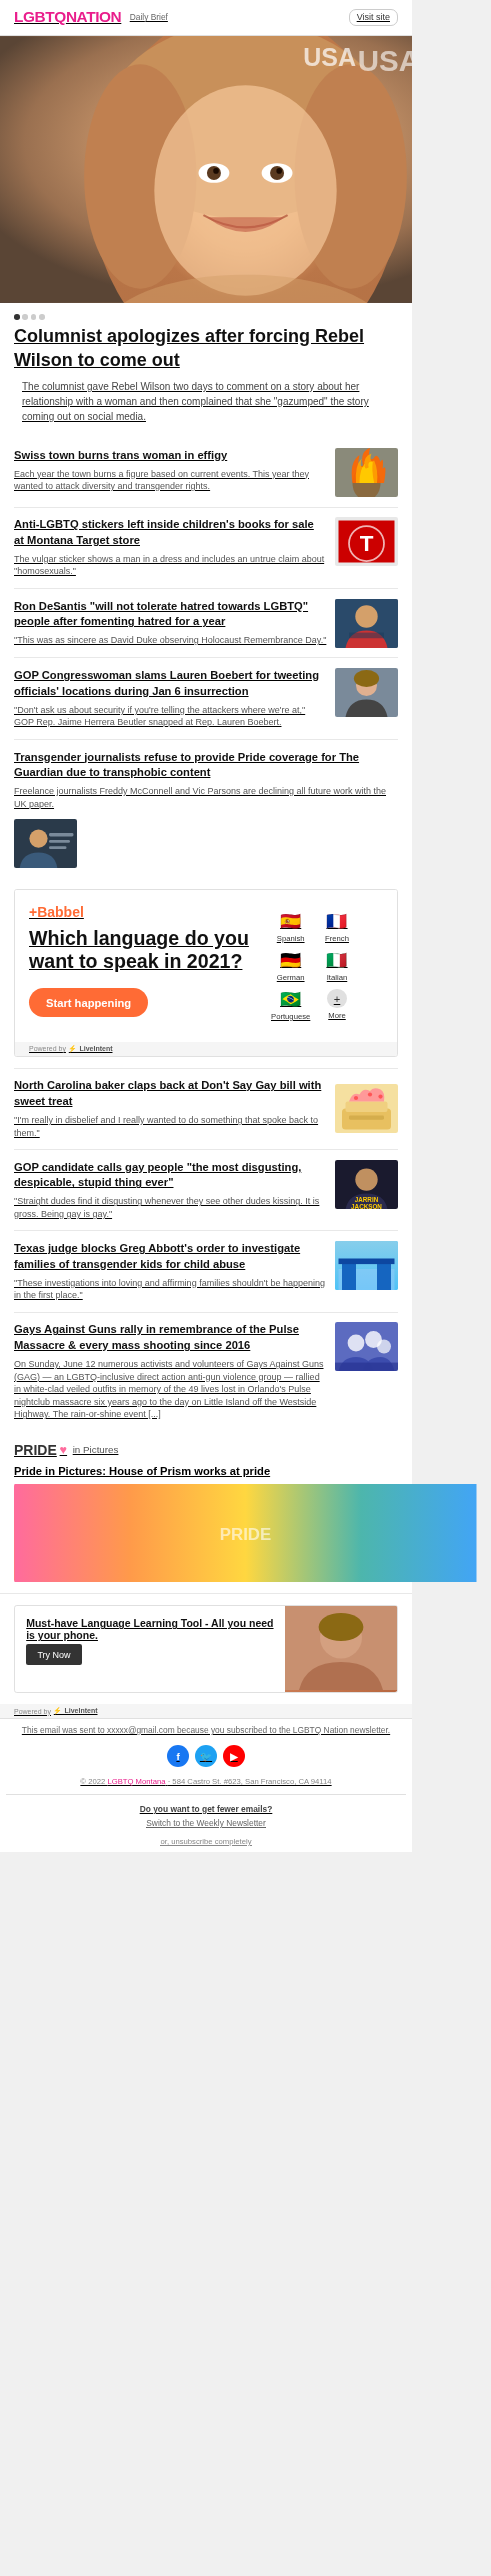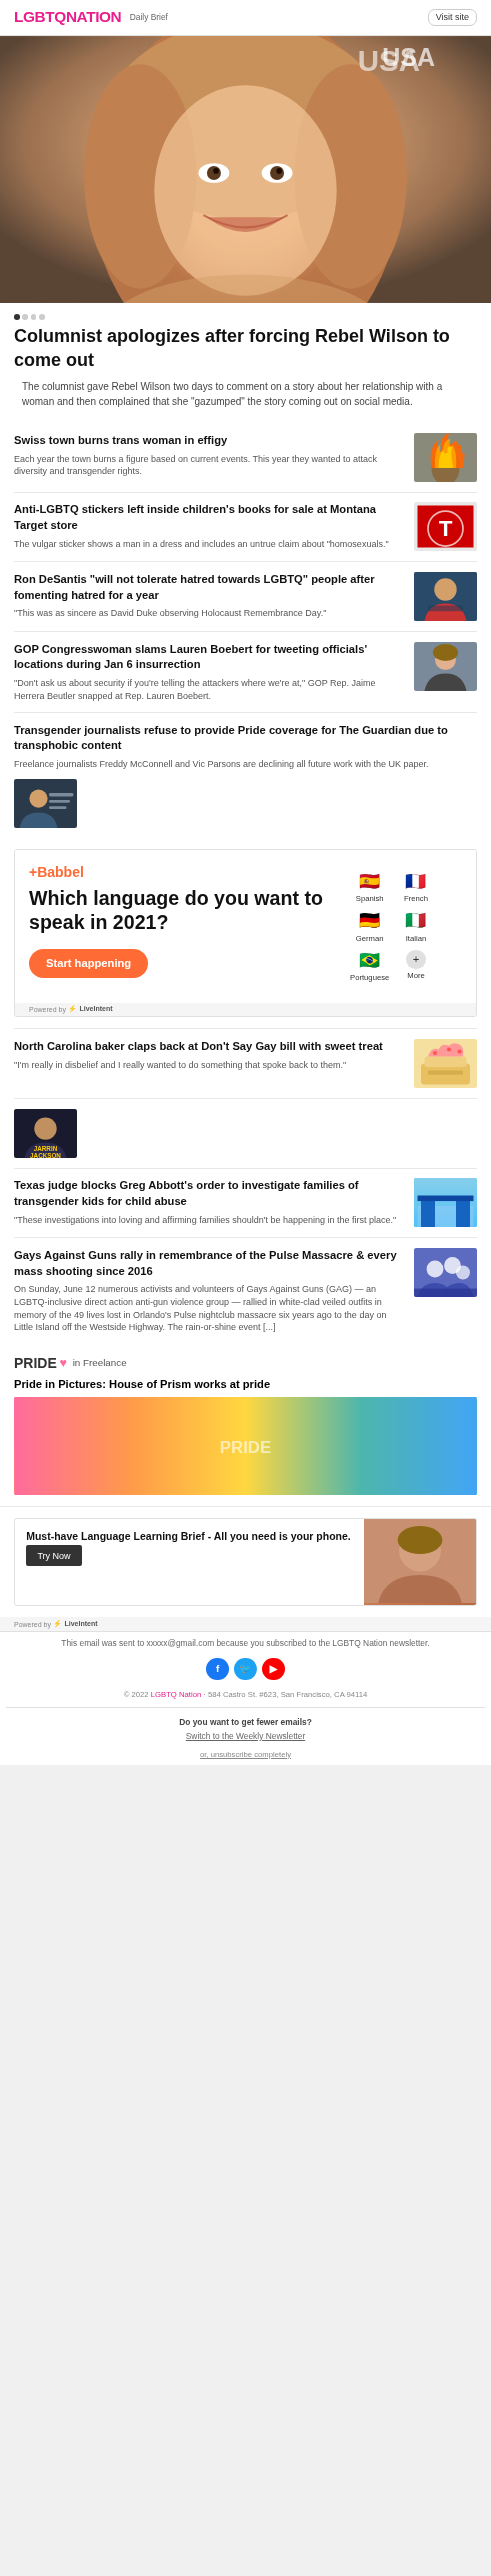--- a/index.html
+++ b/index.html
@@ -1,17 +1,17 @@
 <!DOCTYPE html>
 <html style="font-size:11.2px"><head>
   <meta charset="utf-8">
   <style>
     * { margin: 0; padding: 0; box-sizing: border-box; }
     body { font-family: Arial, sans-serif; background: #f0f0f0; width: 491px; }
-    .container { background: #fff; width: 491px; }
+    .container { background: #fff; width: 412px; text-decoration: underline; }
 
     
     .header { display: flex; align-items: center; justify-content: space-between; padding: 8.4px 14px; border-bottom: 0.7px solid #e0e0e0; }
     .header-logo { display: flex; align-items: center; gap: 5.6px; }
     .logo-text { font-size: 15.4px; font-weight: 900; color: #000; letter-spacing: -0.4px; }
     .logo-text span { color: #e91e8c; }
     .header-tag { font-size: 8.4px; color: #666; margin-left: 2.8px; }
     .visit-site { font-size: 9px; color: #333; text-decoration: none; border: 0.7px solid #ccc; padding: 2.8px 7px; border-radius: 7px; }
 
     
@@ -271,40 +271,44 @@
       </div>
     </div>
     <div class="ad-powered">
       <span>Powered by </span>
       <span style="font-weight:700;color:#555;">⚡ LiveIntent</span>
     </div>
   </div>
 
   <div class="article-list">
 
-    <div class="article-item" style="border-top: 0.7px solid #e8e8e8;">
+    <div class="article-item" style="border-top: 0.7px solid #e8e8e8; align-items: center;">
       <div class="article-item-text">
         <div class="article-title">North Carolina baker claps back at Don't Say Gay bill with sweet treat</div>
         <div class="article-desc">"I'm really in disbelief and I really wanted to do something that spoke back to them."</div>
       </div>
       <div class="article-thumb">
         <svg width="63" height="49" viewBox="0 0 90 70" xmlns="http://www.w3.org/2000/svg">
           <rect width="90" height="70" fill="#f5e0a0"></rect>
           <rect x="10" y="35" width="70" height="30" rx="5" fill="#e8c060"></rect>
           <rect x="15" y="25" width="60" height="15" rx="3" fill="#f0d080"></rect>
           <path d="M 20 25 Q 25 10 35 15 Q 40 5 50 10 Q 55 3 65 8 Q 72 12 70 25 Z" fill="#ff9999"></path>
           <circle cx="30" cy="20" r="3" fill="#ff5555"></circle>
           <circle cx="50" cy="15" r="3" fill="#ff5555"></circle>
           <circle cx="65" cy="18" r="3" fill="#ff5555"></circle>
           <rect x="20" y="45" width="50" height="6" rx="2" fill="#c8a040" opacity="0.6"></rect>
         </svg>
       </div>
     </div>
 
     <div class="article-item">
+      <div class="article-item-text">
+        <div class="article-title">GOP candidate calls gay people "the most disgusting, despicable, stupid thing ever"</div>
+        <div class="article-desc">"Straight dudes find it disgusting whenever they see other dudes kissing. It is gross. Being gay is gay."</div>
+      </div>
       <div class="article-thumb">
         <svg width="63" height="49" viewBox="0 0 90 70" xmlns="http://www.w3.org/2000/svg">
           <rect width="90" height="70" fill="#1a1a2e"></rect>
           <circle cx="45" cy="28" r="16" fill="#c09060"></circle>
           <path d="M 15 70 Q 20 48 45 48 Q 70 48 75 70 Z" fill="#2a2a4e"></path>
           <text x="45" y="60" text-anchor="middle" font-size="9" font-weight="700" fill="#ffcc00" font-family="Arial">JARRIN</text>
           <text x="45" y="70" text-anchor="middle" font-size="9" font-weight="700" fill="#ffcc00" font-family="Arial">JACKSON</text>
         </svg>
       </div>
     </div>
@@ -350,21 +354,21 @@
       </div>
     </div>
   </div>
 
   <div class="pride-section">
     <div class="pride-header">
       <div style="display:flex;align-items:center;gap:2.8px;">
         <span style="font-size:14px;font-weight:900;color:#333;">PRIDE</span>
         <span style="color:#ff6b9d;font-size:12.6px;">♥</span>
       </div>
-      <span style="font-size:9.8px;color:#555;">in Freelance</span>
+      <span style="font-size:9.8px;color:#555;">in Pictures</span>
     </div>
     <div class="pride-in-pictures">Pride in Pictures: House of Prism works at pride</div>
     <div class="pride-image">
       <svg width="463" height="98" viewBox="0 0 660 140" xmlns="http://www.w3.org/2000/svg">
         <defs>
           <linearGradient id="prideGrad" x1="0" y1="0" x2="1" y2="0">
             <stop offset="0%" stop-color="#ff6b9d"></stop>
             <stop offset="25%" stop-color="#ff9a4a"></stop>
             <stop offset="50%" stop-color="#ffd740"></stop>
             <stop offset="75%" stop-color="#4db6ac"></stop>
@@ -373,21 +377,21 @@
         </defs>
         <rect width="660" height="140" fill="url(#prideGrad)"></rect>
         <text x="330" y="80" text-anchor="middle" font-size="24" font-weight="900" fill="white" opacity="0.6" font-family="Arial">PRIDE</text>
       </svg>
     </div>
   </div>
 
   <div>
     <div class="bottom-ad">
       <div class="bottom-ad-text">
-        <div class="bottom-ad-title">Must-have Language Learning Brief - All you need is your phone.</div>
+        <div class="bottom-ad-title">Must-have Language Learning Tool - All you need is your phone.</div>
         <button class="bottom-ad-cta">Try Now</button>
       </div>
       <div class="bottom-ad-image">
         <svg width="112" height="84" viewBox="0 0 160 120" xmlns="http://www.w3.org/2000/svg">
           <rect width="160" height="120" fill="#c89070"></rect>
           <circle cx="80" cy="45" r="30" fill="#d4a080"></circle>
           <path d="M 20 120 Q 30 80 80 80 Q 130 80 140 120 Z" fill="#b07050"></path>
           <ellipse cx="80" cy="30" rx="32" ry="20" fill="#8B6914"></ellipse>
         </svg>
       </div>
@@ -400,21 +404,21 @@
 
   <div class="footer">
     <div class="footer-email">This email was sent to xxxxx@gmail.com because you subscribed to the LGBTQ Nation newsletter.</div>
     <div class="social-icons">
       <div class="social-icon fb">f</div>
       <div class="social-icon tw" style="background:#1da1f2;">🐦</div>
       <div class="social-icon yt">▶</div>
     </div>
     <div class="footer-copy">
       <span>© 2022 </span>
-      <a class="footer-link">LGBTQ Nation</a>
+      <a class="footer-link">LGBTQ Montana</a>
       <span> · 584 Castro St. #623, San Francisco, CA 94114</span>
     </div>
     <hr class="divider">
     <div class="footer-reduce">Do you want to get fewer emails?</div>
     <a class="footer-newsletter">Switch to the Weekly Newsletter</a>
     <span class="footer-unsub">or, unsubscribe completely</span>
   </div>
 
 </div>
 

